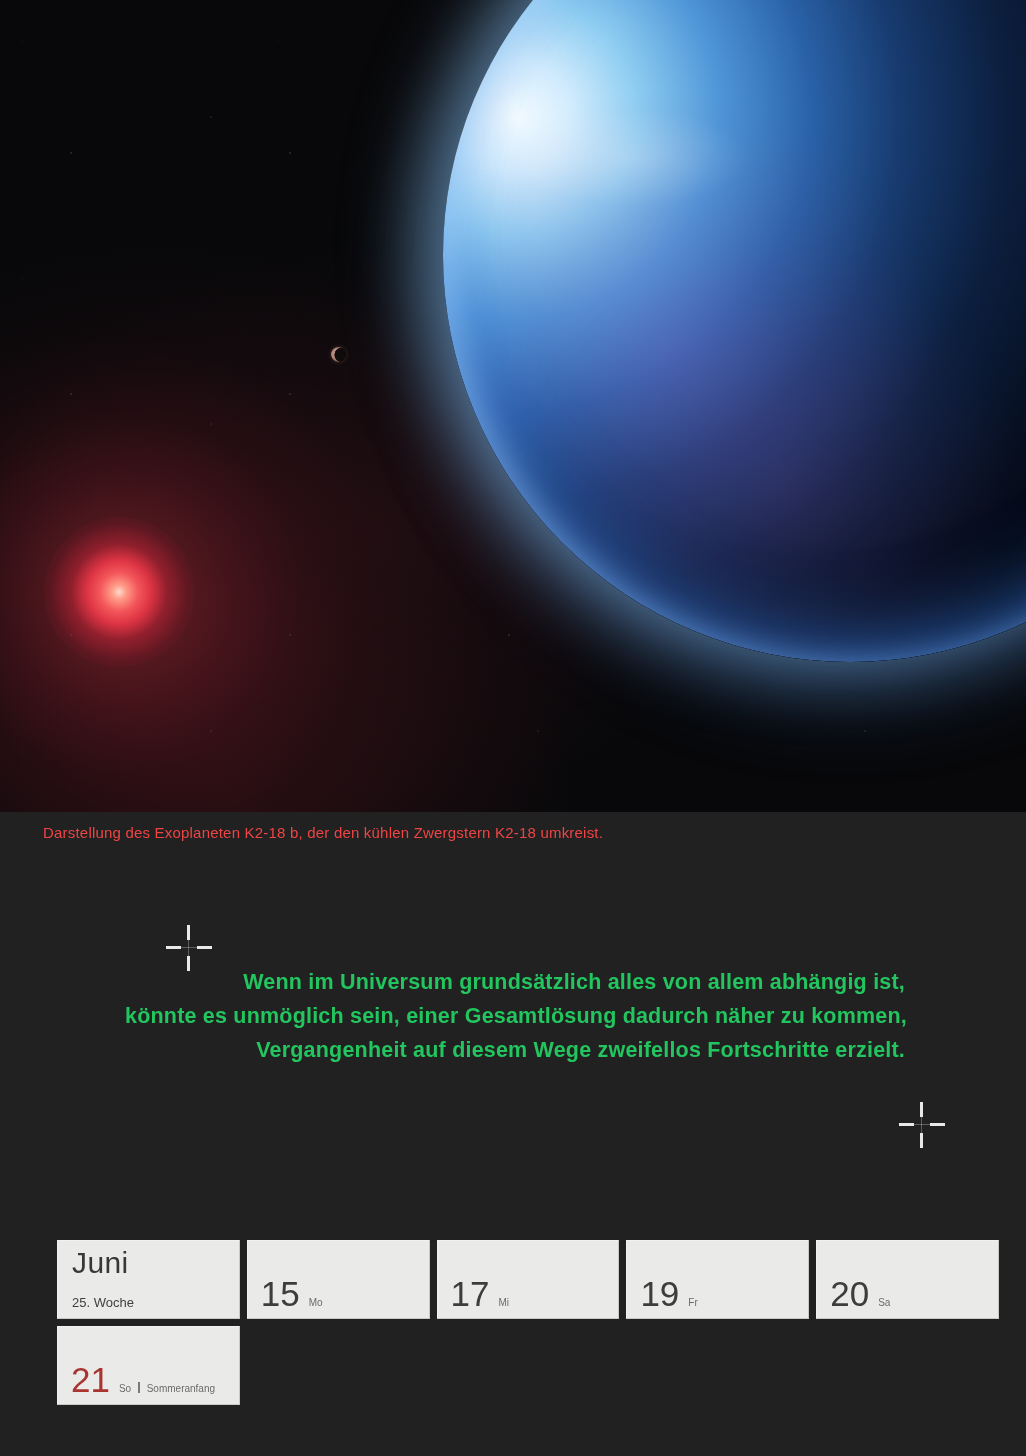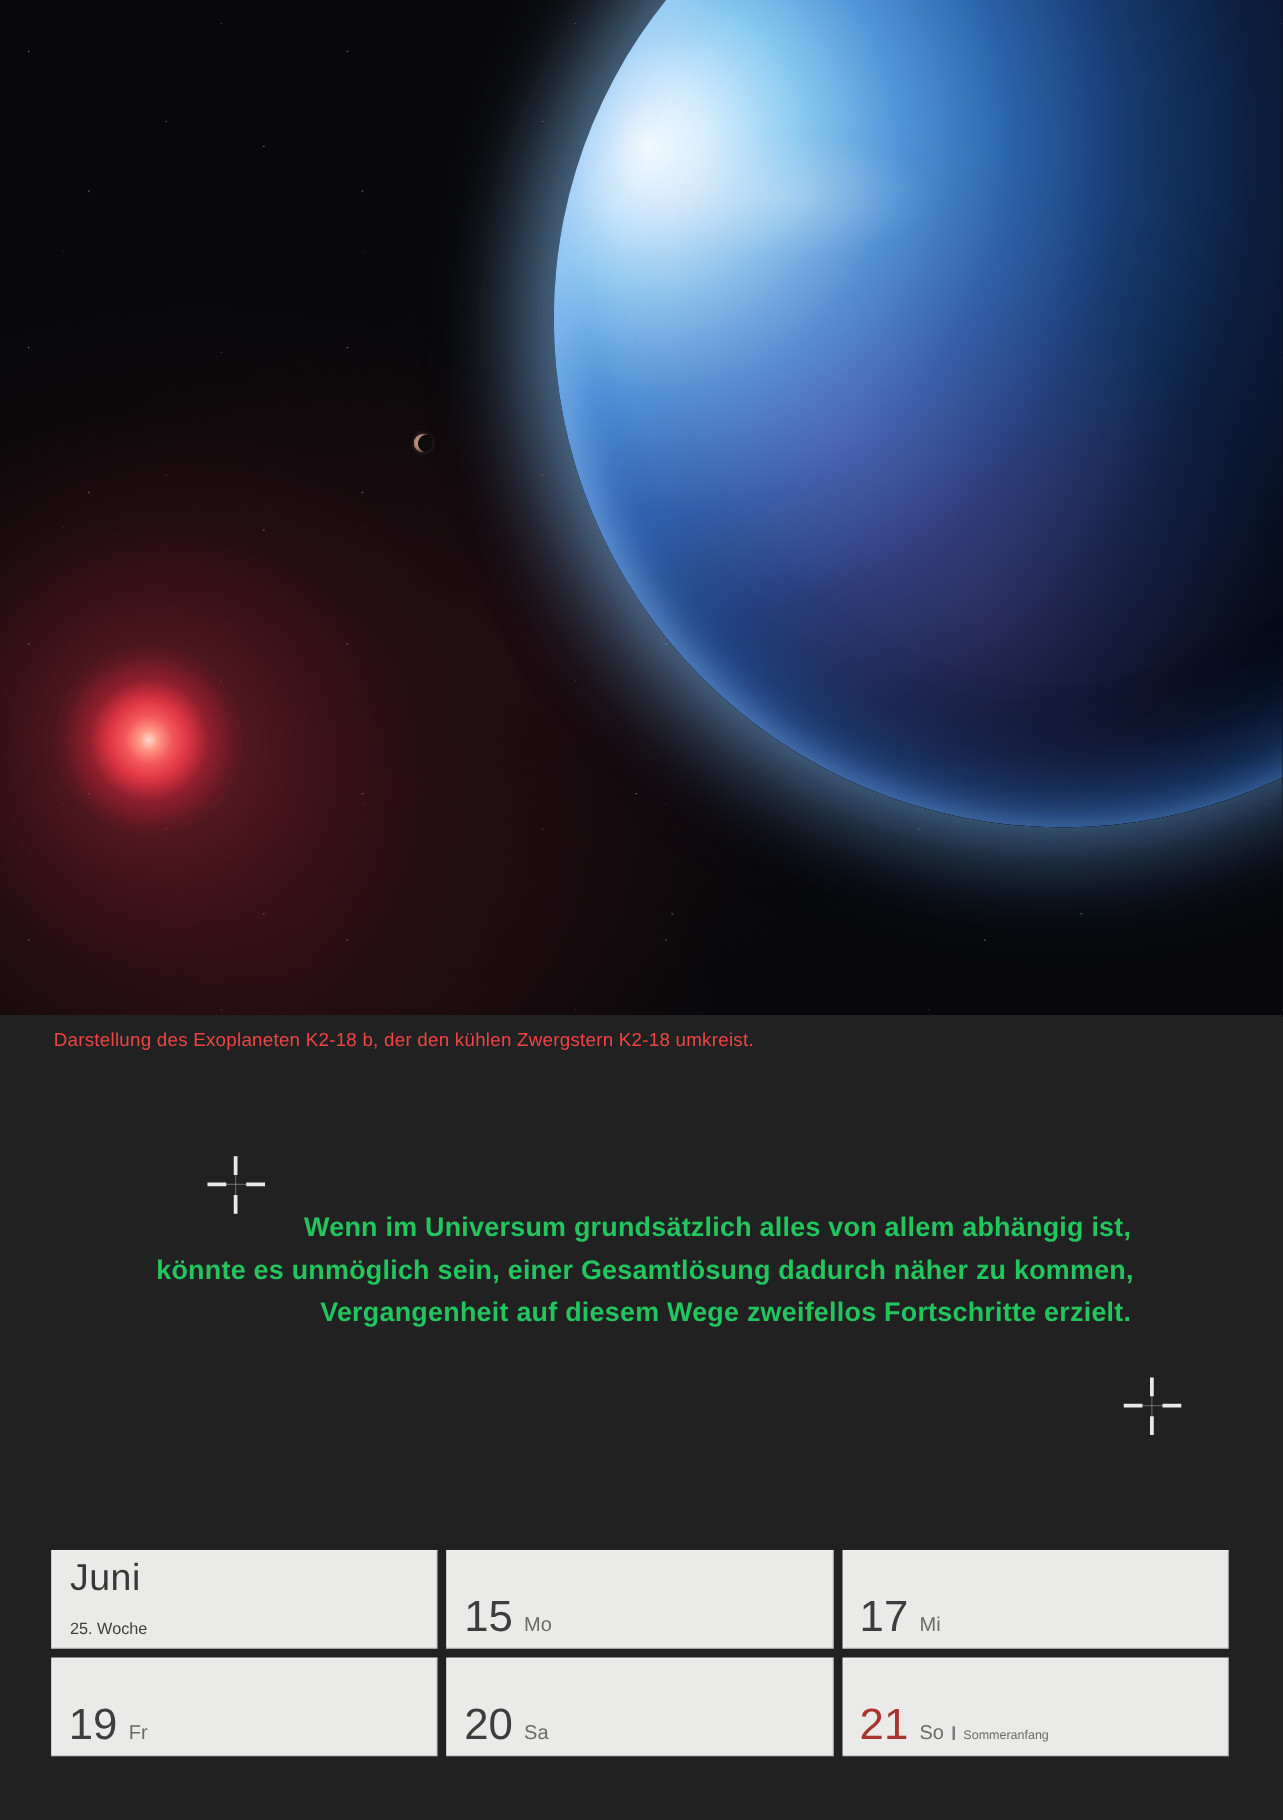--- a/index.html
+++ b/index.html
@@ -85,38 +85,38 @@
   
   .quote{
     position:absolute;top:965px;right:121px;width:780px;
     text-align:right;color:#22c55e;font-weight:700;
     font-size:21.5px;line-height:34px;letter-spacing:.2px;
   }
   .quote .qline{white-space:nowrap;}
 
   
   .cal{
-    position:absolute;left:41px;top:1240px;width:942px;height:188px;
-    display:grid;grid-template-columns:repeat(3,1fr);grid-template-rows:79px 79px;gap:7px;
+    position:absolute;left:57px;top:1240px;width:942px;height:188px;
+    display:grid;grid-template-columns:repeat(5,1fr);grid-template-rows:79px 79px;gap:7px;
   }
   .cell{
     position:relative;background:#eaeae8;
     box-shadow:inset -1px -1px 0 rgba(0,0,0,.14), inset 1px 1px 0 rgba(255,255,255,.35);
     color:#3c3c3c;
   }
   .cell .month-title{
     position:absolute;left:15px;top:6px;font-size:30px;letter-spacing:.4px;color:#383838;
   }
   .cell .week-label{
     position:absolute;left:15px;bottom:9px;font-size:13px;color:#404040;
   }
   .day-line{position:absolute;left:14px;bottom:8px;display:flex;align-items:baseline;}
   .day-num{font-size:35px;line-height:1;color:#3d3d3d;}
   .cell.highlight .day-num{color:#a93430;}
-  .day-wd{font-size:16px;color:#6b6b6b;margin-left:9px;}
+  .day-wd{font-size:10px;color:#6b6b6b;margin-left:9px;}
   .day-note{font-size:10px;color:#6b6b6b;}
   .day-note:empty{display:none;}
   .day-note::before{
     content:"";display:inline-block;width:1.5px;height:11px;background:#7a7a7a;
     margin:0 7px 0 7px;vertical-align:-1px;
   }
 </style>
 </head>
 <body>
 

